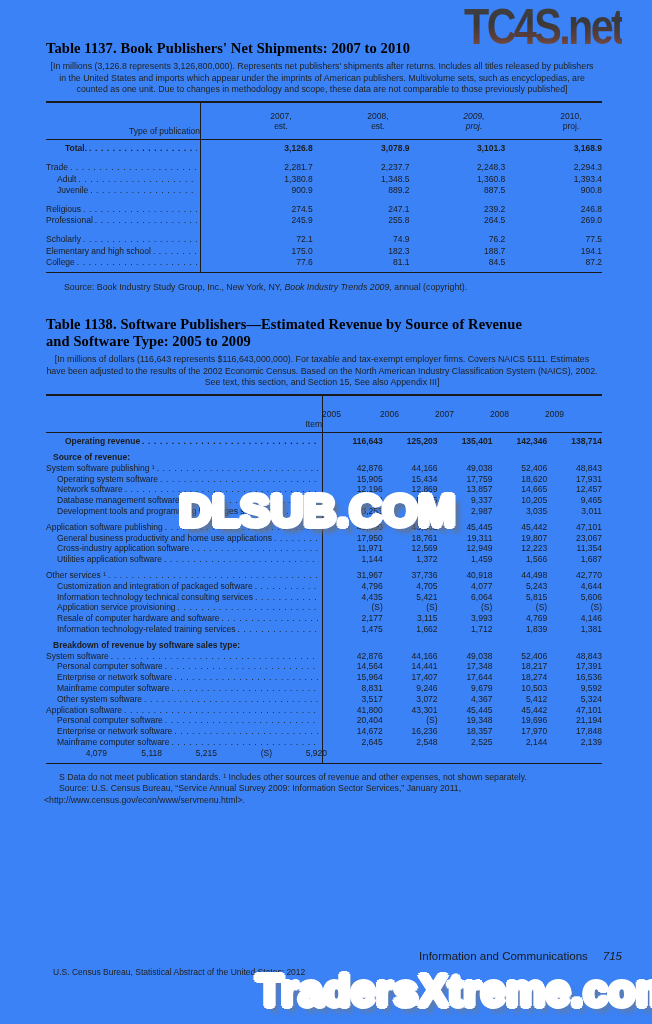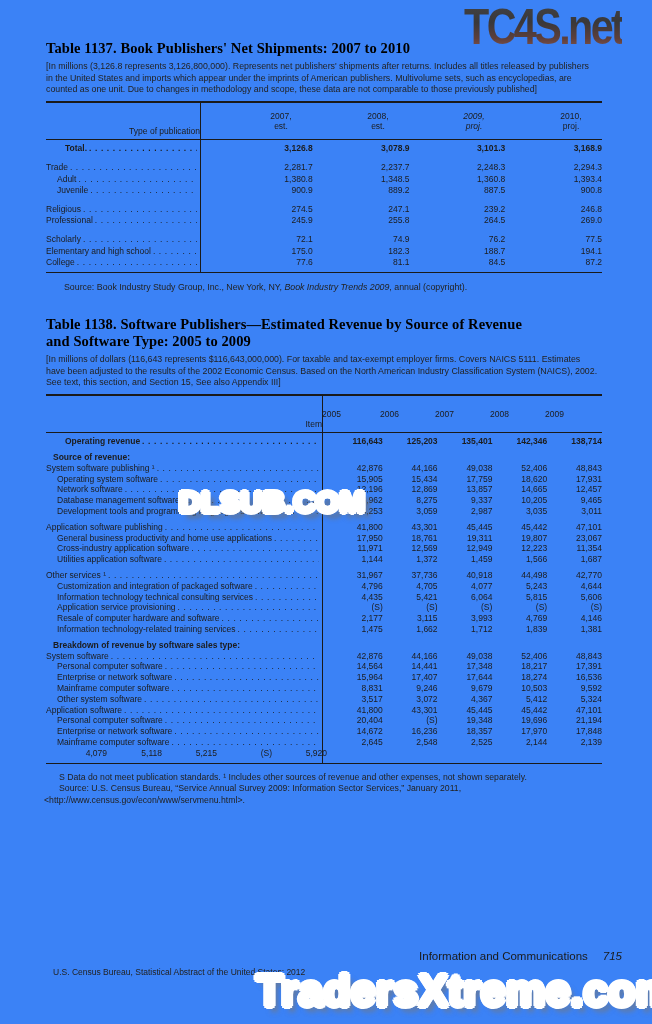--- a/index.html
+++ b/index.html
@@ -8,21 +8,21 @@
        -webkit-font-smoothing:antialiased;position:relative;}
   .page{position:relative;width:652px;height:1024px;background:#3b82f6;}
 
   
   .tblock{position:absolute;width:556px;left:46px;z-index:1;}
   #t1137-block{top:40px;}
   #t1138-block{top:316px;}
 
   .t-title{font-family:"Liberation Serif",serif;font-weight:bold;color:#000;
            font-size:14.5px;line-height:17px;letter-spacing:0.1px;}
-  .headnote{margin-top:4px;font-size:8.8px;line-height:11.6px;color:#222;width:552px;}
+  .headnote{margin-top:4px;font-size:8.8px;line-height:11.6px;color:#222;width:552px;text-align:center;}
 
   .tbl{margin-top:5px;border-top:2px solid #1a1a1a;border-bottom:1.5px solid #1a1a1a;
        position:relative;font-size:8.5px;}
   .tbl .vrule{position:absolute;top:0;bottom:0;width:1px;background:#1a1a1a;}
   #t1137 .vrule{left:154px;}
   #t1138 .vrule{left:276px;}
 
   .thead{display:flex;align-items:center;border-bottom:1.5px solid #1a1a1a;
          padding:3px 0 3px 0;line-height:10.5px;}
   .hstub{text-align:right;margin-top:20px;}
@@ -68,21 +68,21 @@
   .footer-section .pgnum{margin-left:15px;font-style:italic;}
   .footer-credit{position:absolute;top:967px;left:53px;font-size:8.5px;color:#222;z-index:1;}
 
   
   .wm{position:absolute;z-index:6;font-weight:bold;white-space:nowrap;
       color:transparent;-webkit-background-clip:text;background-clip:text;}
   #wm-top{top:-2px;left:464px;font-size:48px;letter-spacing:-3px;
       transform:scale(0.86,1.05);transform-origin:top left;
       background-image:linear-gradient(180deg,#454547 0%,#39383a 42%,#5d3f3b 70%,#96625a 100%);
       -webkit-background-clip:text;background-clip:text;filter:blur(0.4px);}
-  #wm-mid{top:485px;left:179px;font-size:30px;letter-spacing:0.5px;
+  #wm-mid{top:485px;left:179px;font-size:45px;letter-spacing:0.5px;
       background-image:linear-gradient(180deg,#e05a5e 0%,#c8272d 38%,#ab1218 100%);
       -webkit-background-clip:text;background-clip:text;
       text-shadow:-3px 0 0 #fff,3px 0 0 #fff,0 -3px 0 #fff,0 3px 0 #fff,
                   -2px -2px 0 #fff,2px -2px 0 #fff,-2px 2px 0 #fff,2px 2px 0 #fff,
                   6px 6px 5px rgba(110,110,110,0.85);}
   #wm-bottom{top:966px;left:256px;font-size:44px;letter-spacing:0.5px;
       background-image:linear-gradient(180deg,#f0a19c 0%,#d96a69 42%,#c24546 100%);
       -webkit-background-clip:text;background-clip:text;
       text-shadow:-3px 0 0 #fff,3px 0 0 #fff,0 -3px 0 #fff,0 3px 0 #fff,
                   -2px -2px 0 #fff,2px -2px 0 #fff,-2px 2px 0 #fff,2px 2px 0 #fff,

